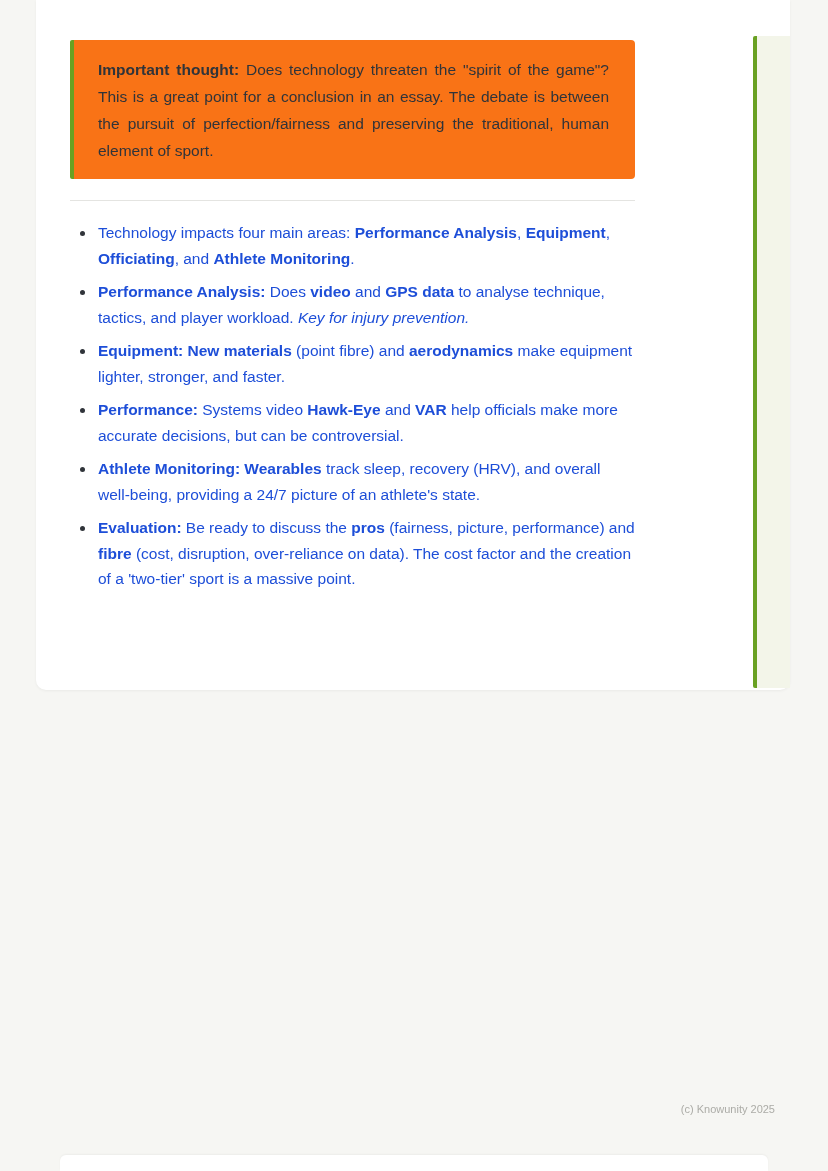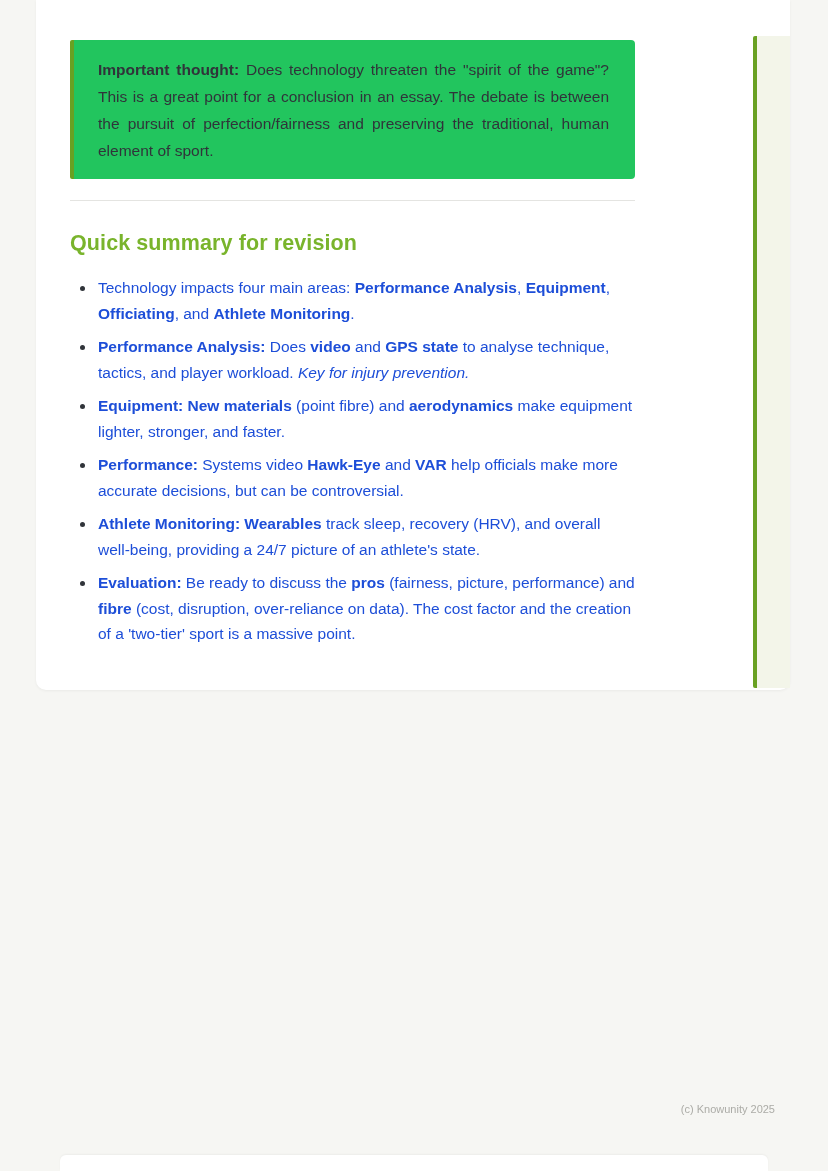--- a/index.html
+++ b/index.html
@@ -23,21 +23,21 @@
     box-shadow: 0 1px 3px rgba(0,0,0,0.05);
   }
   .content {
     position: absolute;
     left: 34px;
     top: 0;
     width: 565px;
   }
   .callout {
     margin-top: 40px;
-    background: #22c55e;
+    background: #f97316;
     border-left: 4px solid #69a122;
     border-radius: 2px 4px 4px 2px;
     padding: 16px 26px 15px 24px;
   }
   .callout-text {
     margin: 0;
     font-size: 15.5px;
     line-height: 27px;
     color: #30343a;
     text-align: justify;
@@ -103,25 +103,24 @@
 
 <div class="page">
   <div class="content">
 
     <div class="callout">
       <p class="callout-text"><strong>Important thought:</strong><span> Does technology threaten the "spirit of the game"? This is a great point for a conclusion in an essay. The debate is between the pursuit of perfection/fairness and preserving the traditional, human element of sport.</span></p>
     </div>
 
     <hr class="divider">
 
-    <h2 class="heading">Quick summary for revision</h2>
 
     <ul class="bullets">
       <li><span>Technology impacts four main areas: </span><strong>Performance Analysis</strong><span>, </span><strong>Equipment</strong><span>, </span><strong>Officiating</strong><span>, and </span><strong>Athlete Monitoring</strong><span>.</span></li>
-      <li><strong>Performance Analysis:</strong><span> Does </span><strong>video</strong><span> and </span><strong>GPS state</strong><span> to analyse technique, tactics, and player workload. </span><em>Key for injury prevention.</em></li>
+      <li><strong>Performance Analysis:</strong><span> Does </span><strong>video</strong><span> and </span><strong>GPS data</strong><span> to analyse technique, tactics, and player workload. </span><em>Key for injury prevention.</em></li>
       <li><strong>Equipment: New materials</strong><span> (point fibre) and </span><strong>aerodynamics</strong><span> make equipment lighter, stronger, and faster.</span></li>
       <li><strong>Performance:</strong><span> Systems video </span><strong>Hawk-Eye</strong><span> and </span><strong>VAR</strong><span> help officials make more accurate decisions, but can be controversial.</span></li>
       <li><strong>Athlete Monitoring: Wearables</strong><span> track sleep, recovery (HRV), and overall well-being, providing a 24/7 picture of an athlete's state.</span></li>
       <li><strong>Evaluation:</strong><span> Be ready to discuss the </span><strong>pros</strong><span> (fairness, picture, performance) and </span><strong>fibre</strong><span> (cost, disruption, over-reliance on data). The cost factor and the creation of a 'two-tier' sport is a massive point.</span></li>
     </ul>
 
   </div>
 
   <div class="side-callout"></div>
 </div>

